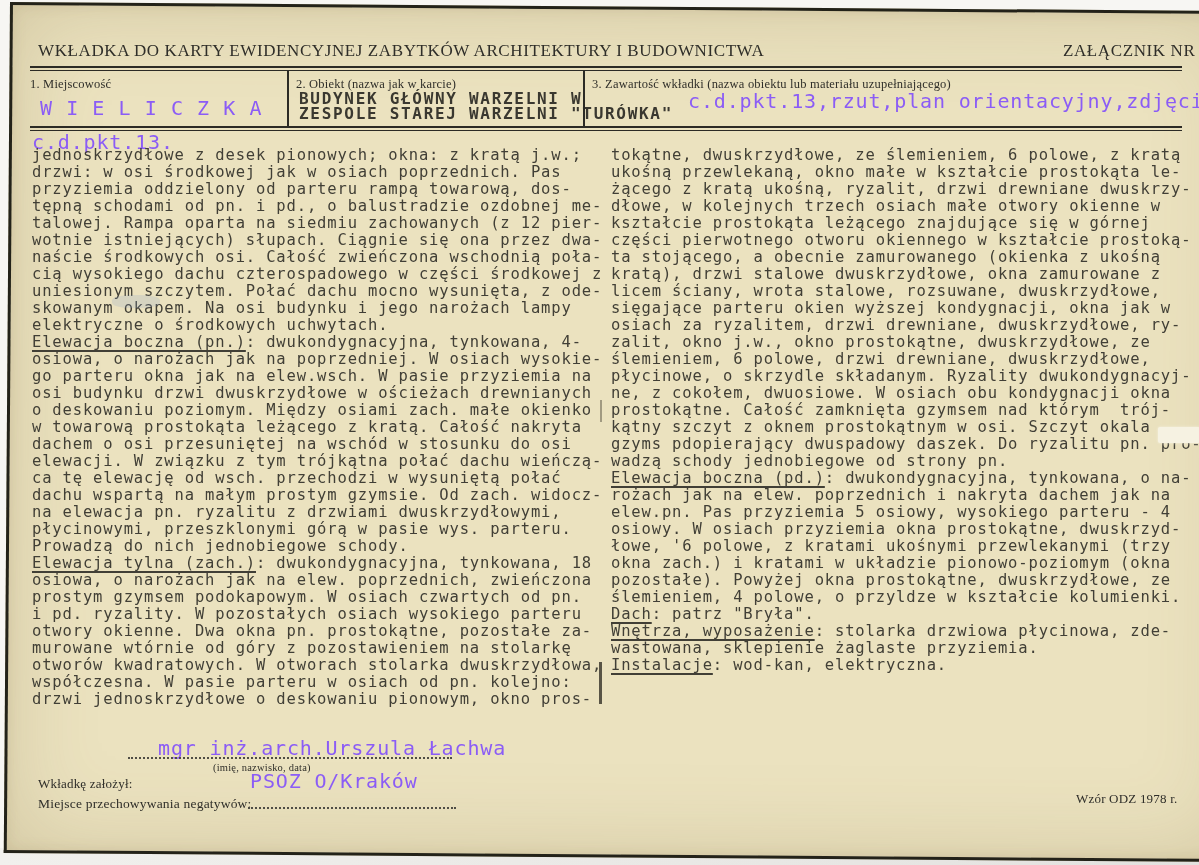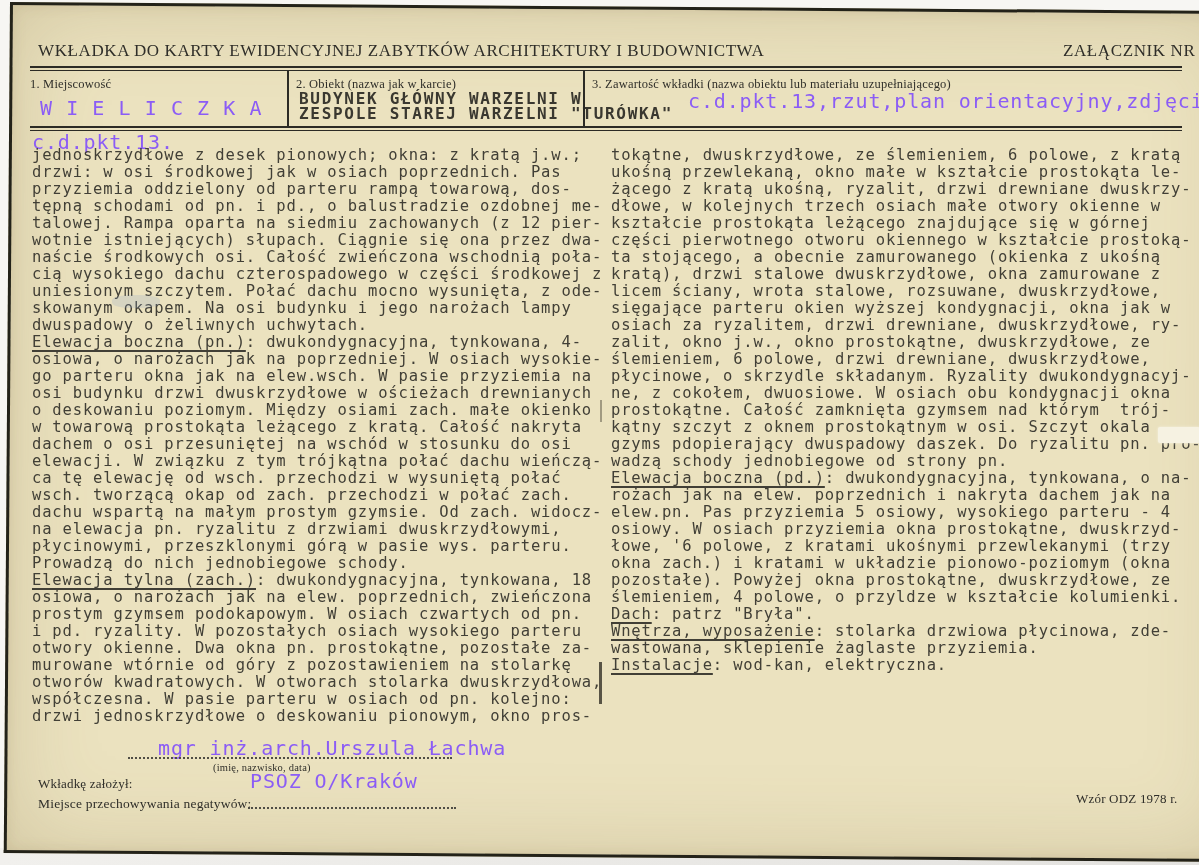--- a/index.html
+++ b/index.html
@@ -116,31 +116,30 @@
         <div class="tline">jednoskrzydłowe z desek pionowych; okna: z kratą j.w.;</div>
         <div class="tline">drzwi: w osi środkowej jak w osiach poprzednich. Pas</div>
         <div class="tline">przyziemia oddzielony od parteru rampą towarową, dos-</div>
         <div class="tline">tępną schodami od pn. i pd., o balustradzie ozdobnej me-</div>
         <div class="tline">talowej. Rampa oparta na siedmiu zachowanych (z 12 pier-</div>
         <div class="tline">wotnie istniejących) słupach. Ciągnie się ona przez dwa-</div>
         <div class="tline">naście środkowych osi. Całość zwieńczona wschodnią poła-</div>
         <div class="tline">cią wysokiego dachu czterospadowego w części środkowej z</div>
         <div class="tline">uniesionym szczytem. Połać dachu mocno wysunięta, z ode-</div>
         <div class="tline">skowanym okapem. Na osi budynku i jego narożach lampy</div>
-        <div class="tline">dwuspadowy o żeliwnych uchwytach.</div>
+        <div class="tline">elektryczne o środkowych uchwytach.</div>
         <div class="tline"><span class="und">Elewacja boczna (pn.)</span>: dwukondygnacyjna, tynkowana, 4-</div>
         <div class="tline">osiowa, o narożach jak na poprzedniej. W osiach wysokie-</div>
         <div class="tline">go parteru okna jak na elew.wsch. W pasie przyziemia na</div>
         <div class="tline">osi budynku drzwi dwuskrzydłowe w ościeżach drewnianych</div>
         <div class="tline">o deskowaniu poziomym. Między osiami zach. małe okienko</div>
         <div class="tline">w towarową prostokąta leżącego z kratą. Całość nakryta</div>
         <div class="tline">dachem o osi przesuniętej na wschód w stosunku do osi</div>
         <div class="tline">elewacji. W związku z tym trójkątna połać dachu wieńczą-</div>
         <div class="tline">ca tę elewację od wsch. przechodzi w wysuniętą połać</div>
-        <div class="tline">wsch. tworzącą okap od zach. przechodzi w połać zach.</div>
         <div class="tline">dachu wspartą na małym prostym gzymsie. Od zach. widocz-</div>
         <div class="tline">na elewacja pn. ryzalitu z drzwiami dwuskrzydłowymi,</div>
         <div class="tline">płycinowymi, przeszklonymi górą w pasie wys. parteru.</div>
         <div class="tline">Prowadzą do nich jednobiegowe schody.</div>
         <div class="tline"><span class="und">Elewacja tylna (zach.)</span>: dwukondygnacyjna, tynkowana, 18</div>
         <div class="tline">osiowa, o narożach jak na elew. poprzednich, zwieńczona</div>
         <div class="tline">prostym gzymsem podokapowym. W osiach czwartych od pn.</div>
         <div class="tline">i pd. ryzality. W pozostałych osiach wysokiego parteru</div>
         <div class="tline">otwory okienne. Dwa okna pn. prostokątne, pozostałe za-</div>
         <div class="tline">murowane wtórnie od góry z pozostawieniem na stolarkę</div>

